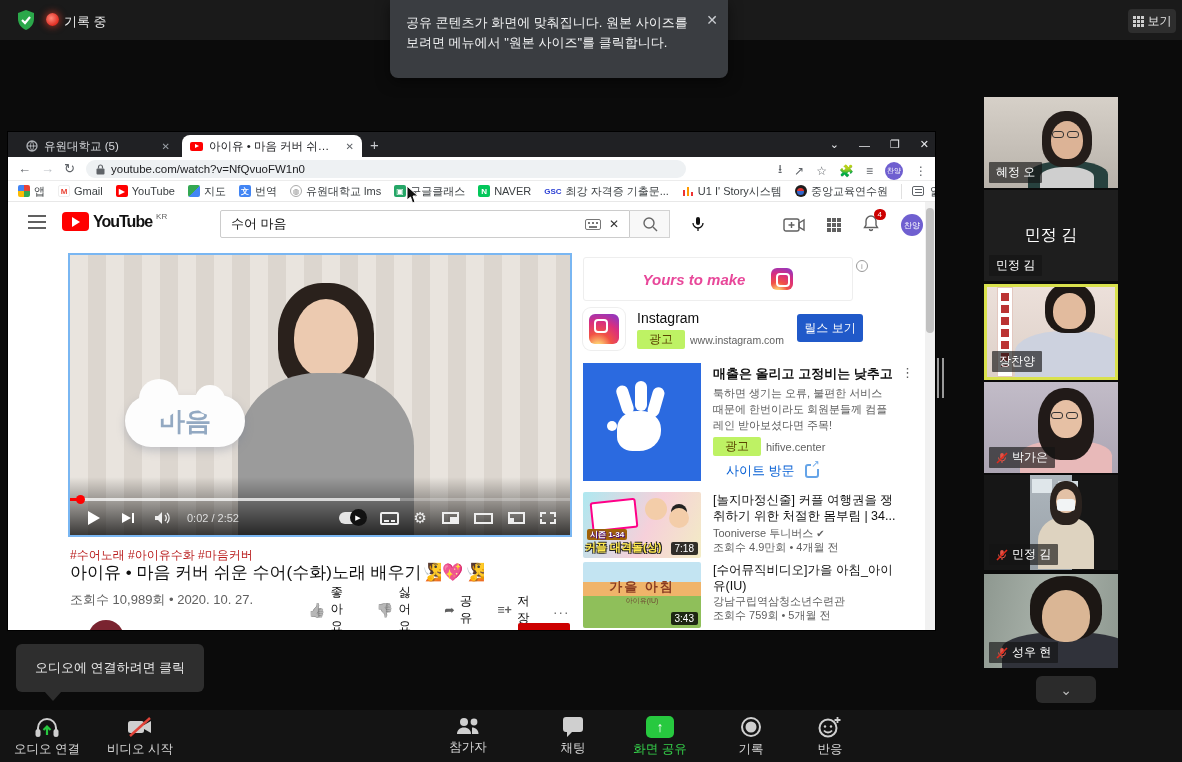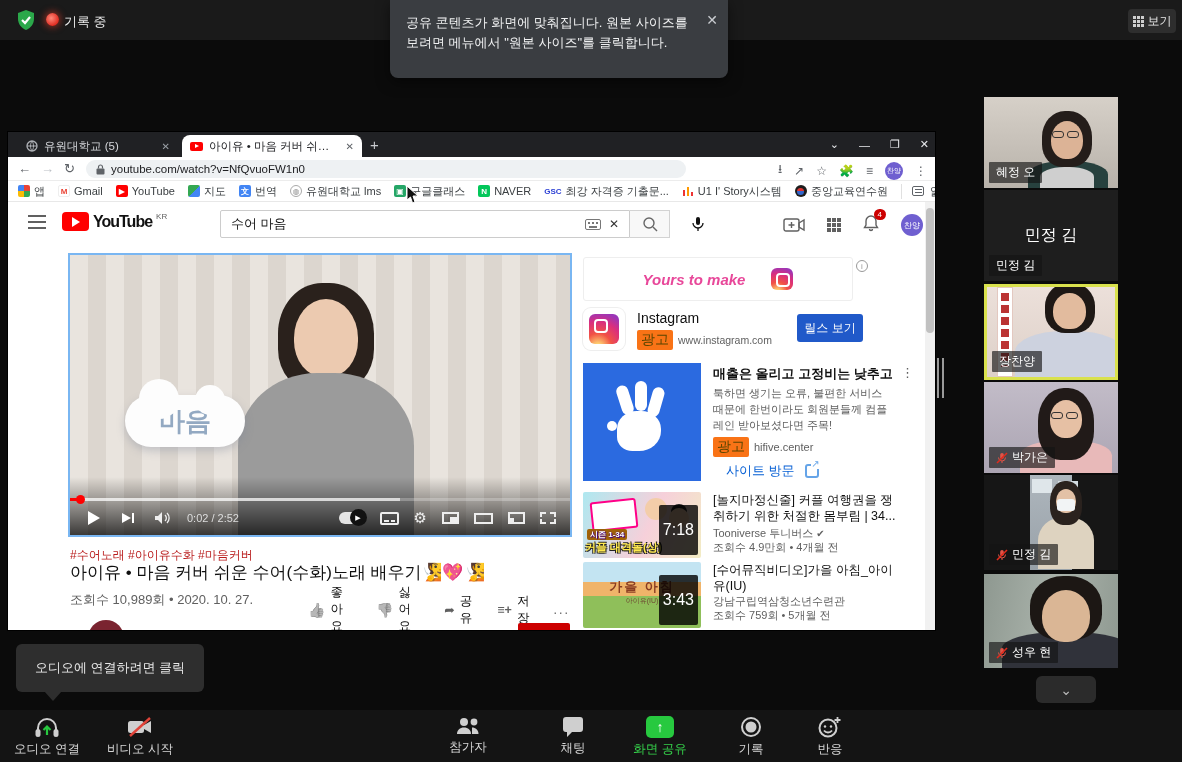--- a/index.html
+++ b/index.html
@@ -117,36 +117,36 @@
     display:flex;align-items:center;justify-content:center;gap:26px}
   .adbtxt{color:#e8489a;font-size:15px;font-weight:bold;font-style:italic}
   .ig{width:22px;height:22px;border-radius:6px;position:relative;
     background:radial-gradient(circle at 30% 110%,#fed373 8%,#f15245 35%,#d92e7f 65%,#9b36b7 88%)}
   .ig:before{content:"";position:absolute;left:5px;top:5px;width:10px;height:10px;border:2px solid #fff;border-radius:4px}
   .infoi{position:absolute;left:848px;top:128px;width:12px;height:12px;border:1px solid #999;border-radius:50%;color:#999;font-size:8px;display:flex;align-items:center;justify-content:center}
   .igrow{position:absolute;left:575px;top:176px;width:342px;height:46px}
   .igthumb{position:absolute;left:0;top:0;width:42px;height:42px;border-radius:8px;box-shadow:0 0 0 1px #eee;display:flex;align-items:center;justify-content:center;background:#fff}
   .igname{position:absolute;left:54px;top:2px;font-size:14px;color:#0f0f0f}
   .adline{position:absolute;left:54px;top:22px;display:flex;align-items:center;gap:5px;font-size:10.5px;color:#606060}
-  .adbadge{background:#f97316;color:#5a4500;font-size:14px;padding:1px 4px;border-radius:2px}
+  .adbadge{background:#bef264;color:#5a4500;font-size:12px;padding:1px 12px;border-radius:2px}
   .reelsbtn{position:absolute;left:214px;top:6px;width:66px;height:28px;background:#2059c9;border-radius:3px;color:#fff;
     font-size:12px;display:flex;align-items:center;justify-content:center}
   .ad2thumb{position:absolute;left:575px;top:231px;width:118px;height:118px;background:#2b6ae0;overflow:hidden}
   .palm{position:absolute;left:34px;top:48px;width:44px;height:40px;background:#fff;border-radius:45% 45% 50% 35%}
   .fing{position:absolute;width:12px;height:30px;background:#fff;border-radius:6px}
   .ad2title{position:absolute;left:705px;top:233px;width:180px;font-size:13px;font-weight:bold;color:#0f0f0f}
   .ad2menu{position:absolute;left:893px;top:233px;color:#606060;font-size:13px}
   .ad2desc{position:absolute;left:705px;top:254px;width:182px;font-size:11px;color:#606060;line-height:1.45}
   .ad2src{position:absolute;left:705px;top:305px;display:flex;align-items:center;gap:5px;font-size:11px;color:#606060}
   .ad2cta{position:absolute;left:718px;top:330px;display:flex;align-items:center;gap:10px;color:#065fd4;font-size:13px}
   .extic{width:14px;height:14px;border:2px solid #65a4e8;border-radius:3px;position:relative}
   .extic:after{content:"↗";position:absolute;right:-3px;top:-8px;color:#65a4e8;font-size:10px;background:#fff}
 
   .rv-thumb{position:absolute;left:575px;width:118px;height:66px;overflow:hidden;border-radius:2px}
-  .dur{position:absolute;right:3px;bottom:3px;background:rgba(0,0,0,.8);color:#fff;font-size:16px;padding:16px 4px;border-radius:2px}
+  .dur{position:absolute;right:3px;bottom:3px;background:rgba(0,0,0,.8);color:#fff;font-size:10px;padding:1px 4px;border-radius:2px}
   .rv-title{position:absolute;left:705px;width:190px;font-size:12.5px;color:#0f0f0f;line-height:1.3}
   .rv-chan{position:absolute;left:705px;font-size:11px;color:#606060}
   .rv-meta{position:absolute;left:705px;font-size:11px;color:#606060}
   .thumb1bg{position:absolute;inset:0;background:linear-gradient(115deg,#aee8f0,#f6d0da 55%,#f2ecc4)}
   .toon1{position:absolute;left:8px;top:8px;width:46px;height:30px;background:#fff;border:2px solid #f08;border-radius:3px;transform:rotate(-6deg)}
   .szn{position:absolute;left:4px;bottom:18px;color:#fff;font-size:8px;font-weight:bold;text-shadow:0 0 2px #408,1px 1px 0 #408;background:#a16207;padding:0 3px;border-radius:2px}
   .szn2{position:absolute;left:2px;bottom:3px;color:#ffe94d;font-size:11px;font-weight:bold;text-shadow:1px 1px 0 #222,-1px 1px 0 #222,1px -1px 0 #222}
   .thumb2bg{position:absolute;inset:0;background:linear-gradient(#c3e4f2 0 30%,#f0b46a 30% 52%,#8fbf5a 52% 100%)}
   .aut{position:absolute;left:0;right:0;top:16px;text-align:center;color:#8a3d23;font-size:13px;font-weight:bold;letter-spacing:2px}
   .aut2{position:absolute;left:0;right:0;top:34px;text-align:center;color:#6e4a32;font-size:7px}

